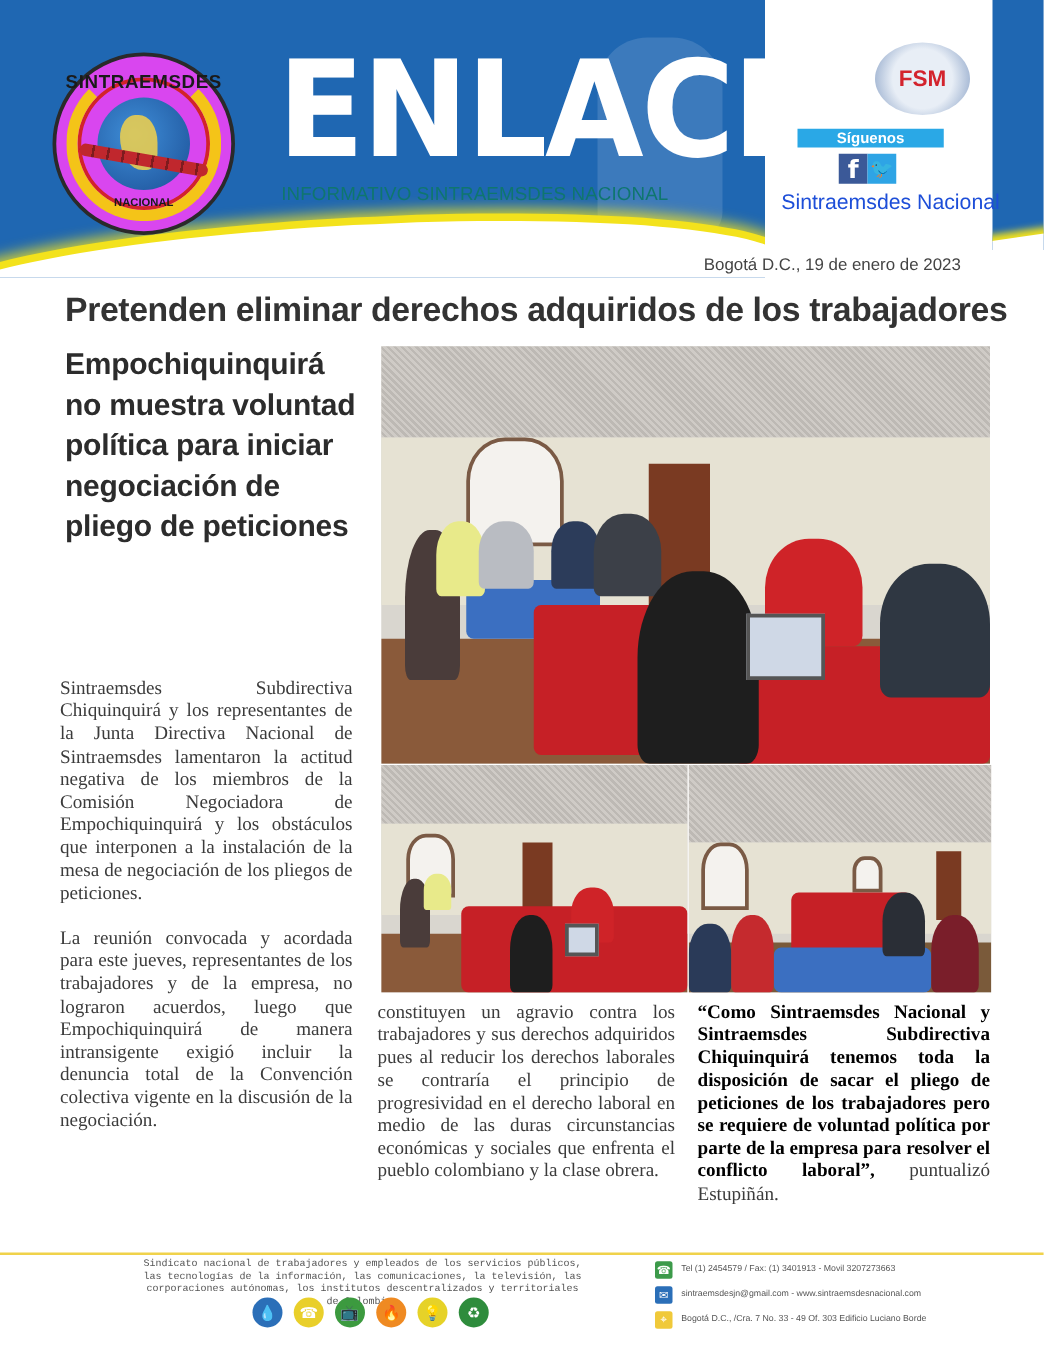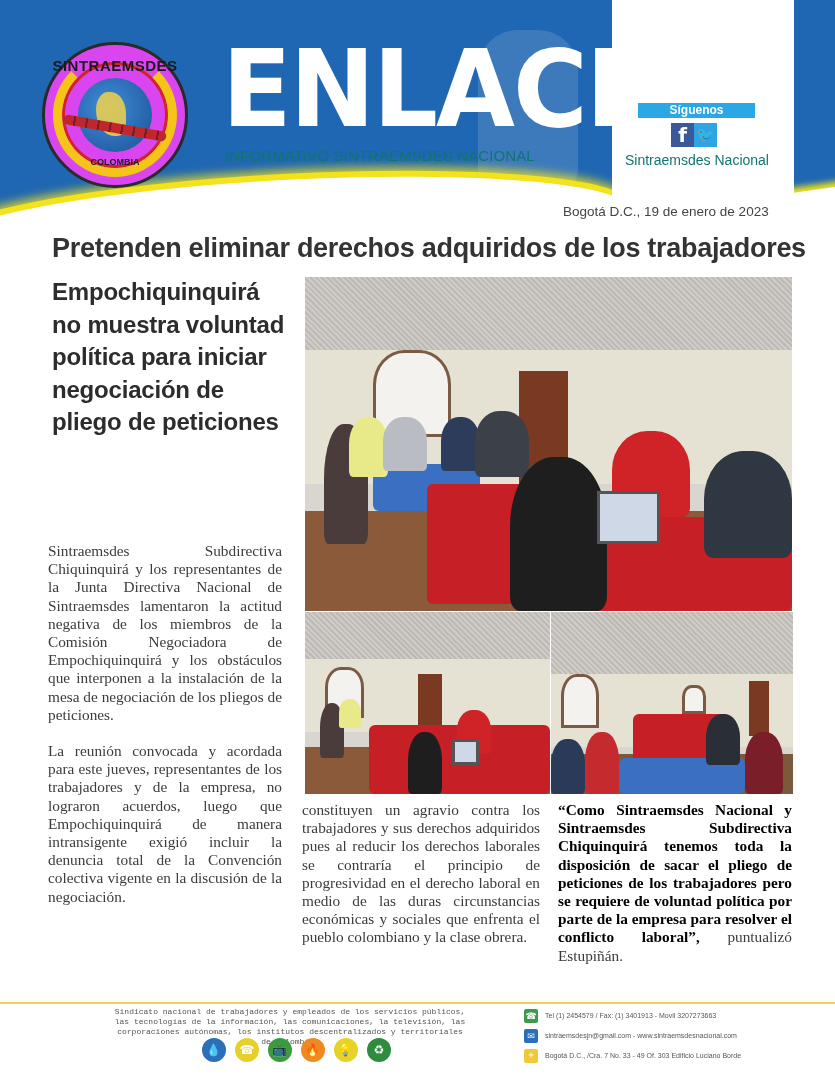--- a/index.html
+++ b/index.html
@@ -88,21 +88,21 @@
   .follow-bar {
     position: absolute; left: 638px; top: 103px; width: 117px; height: 15px;
     background: #2aa8e6; color: #ffffff; font-weight: bold; font-size: 12px;
     text-align: center; line-height: 15px;
   }
   .social { position: absolute; left: 671px; top: 123px; display: flex; }
   .social span { width: 23px; height: 24px; display: flex; align-items: center; justify-content: center;
     color: #fff; font-weight: bold; font-size: 20px; }
   .fb { background: #3b5998; font-family: "DejaVu Sans", sans-serif; }
   .tw { background: #2ea4e5; font-size: 15px !important; }
-  .handle { position: absolute; left: 625px; top: 152px; font-size: 14px; color: #0f766e; }
+  .handle { position: absolute; left: 625px; top: 152px; font-size: 17px; color: #1d4ed8; }
 
   .date { position: absolute; left: 563px; top: 204px; font-size: 13.5px; color: #444;
     font-family: "Liberation Sans Narrow", "Liberation Sans", sans-serif; }
 
   .headline { position: absolute; left: 52px; top: 233px; font-size: 27px; color: #333;
     letter-spacing: -.3px; white-space: nowrap; }
 
   .subhead { position: absolute; left: 52px; top: 276px; width: 240px;
     font-weight: bold; font-size: 24px; line-height: 32.5px; color: #2c2c2c; letter-spacing: -.2px; }
 
@@ -151,27 +151,28 @@
 <div class="hdr-left">
   <div class="fist"></div>
 </div>
 <div class="hdr-right"></div>
 
 <div class="logo">
   <div class="logo-ring"></div>
   <div class="logo-top">SINTRAEMSDES</div>
   <div class="logo-globe"></div>
   <div class="logo-chain"></div>
-  <div class="logo-bot">COLOMBIA</div>
+  <div class="logo-bot">NACIONAL</div>
 </div>
 
 <div class="brand-title">ENLACE</div>
 <div class="brand-sub">INFORMATIVO SINTRAEMSDES NACIONAL</div>
 
 <div class="partner-logos">
+  <div class="fsm-logo">FSM</div>
 </div>
 
 <div class="follow-bar">Síguenos</div>
 <div class="social">
   <span class="fb">f</span>
   <span class="tw">🐦</span>
 </div>
 <div class="handle">Sintraemsdes Nacional</div>
 
 <div class="date">Bogotá D.C., 19 de enero de 2023</div>

